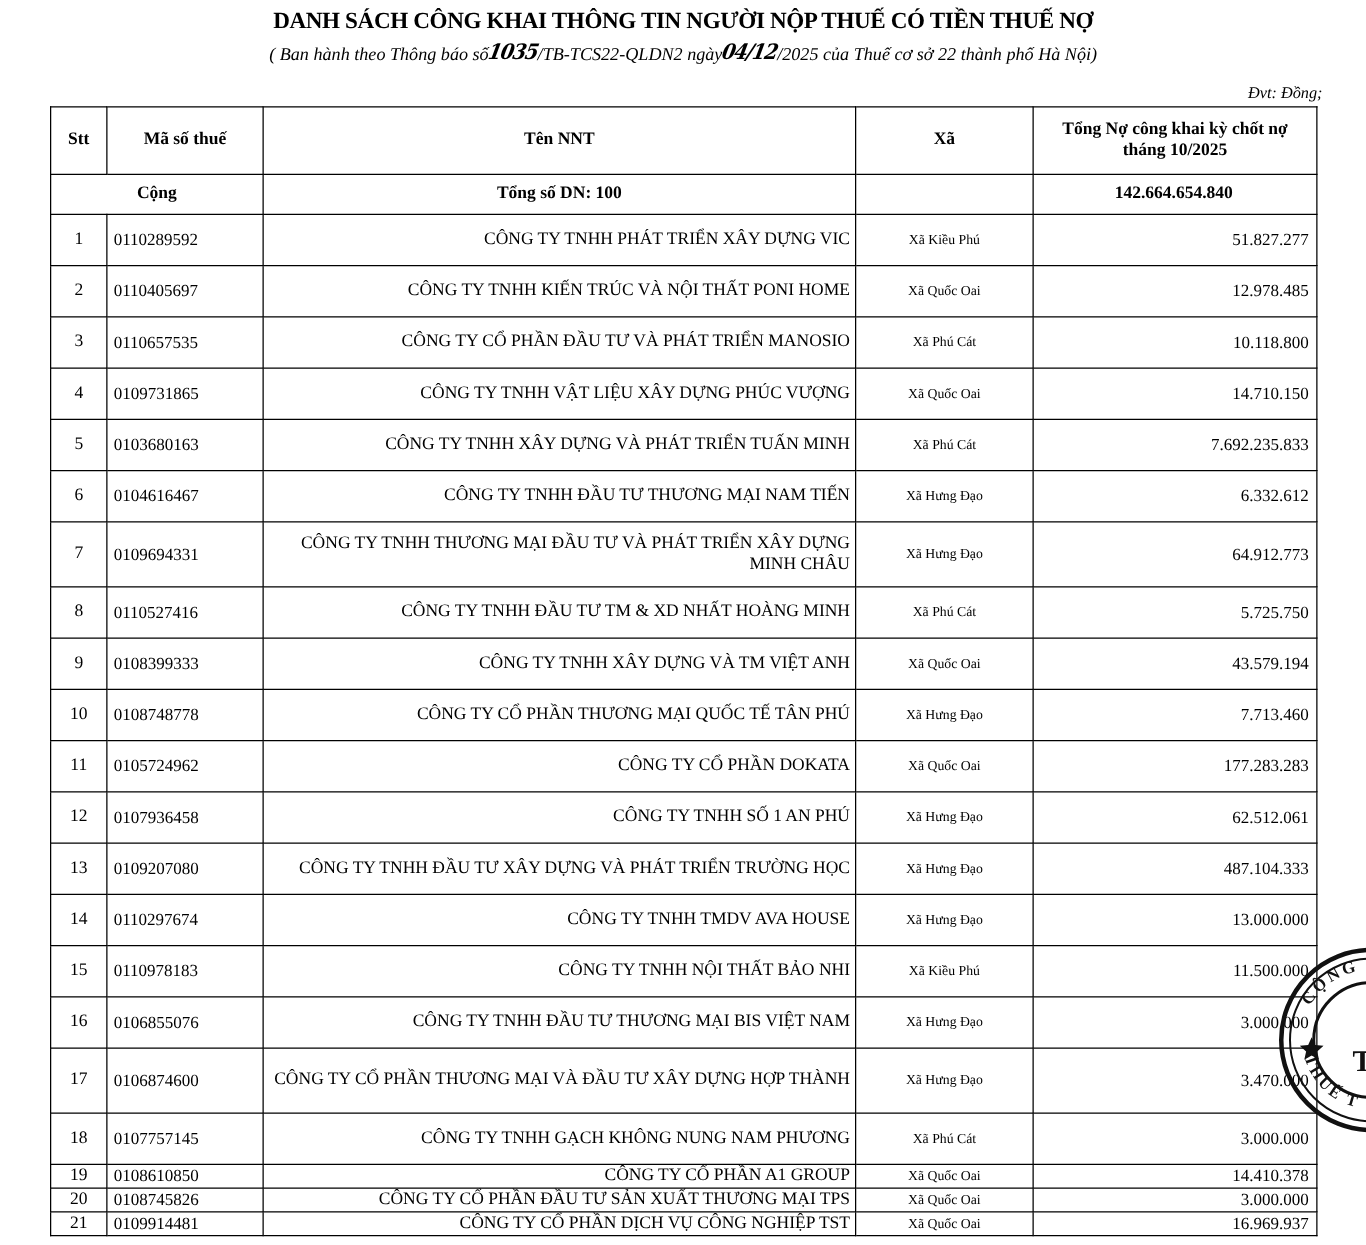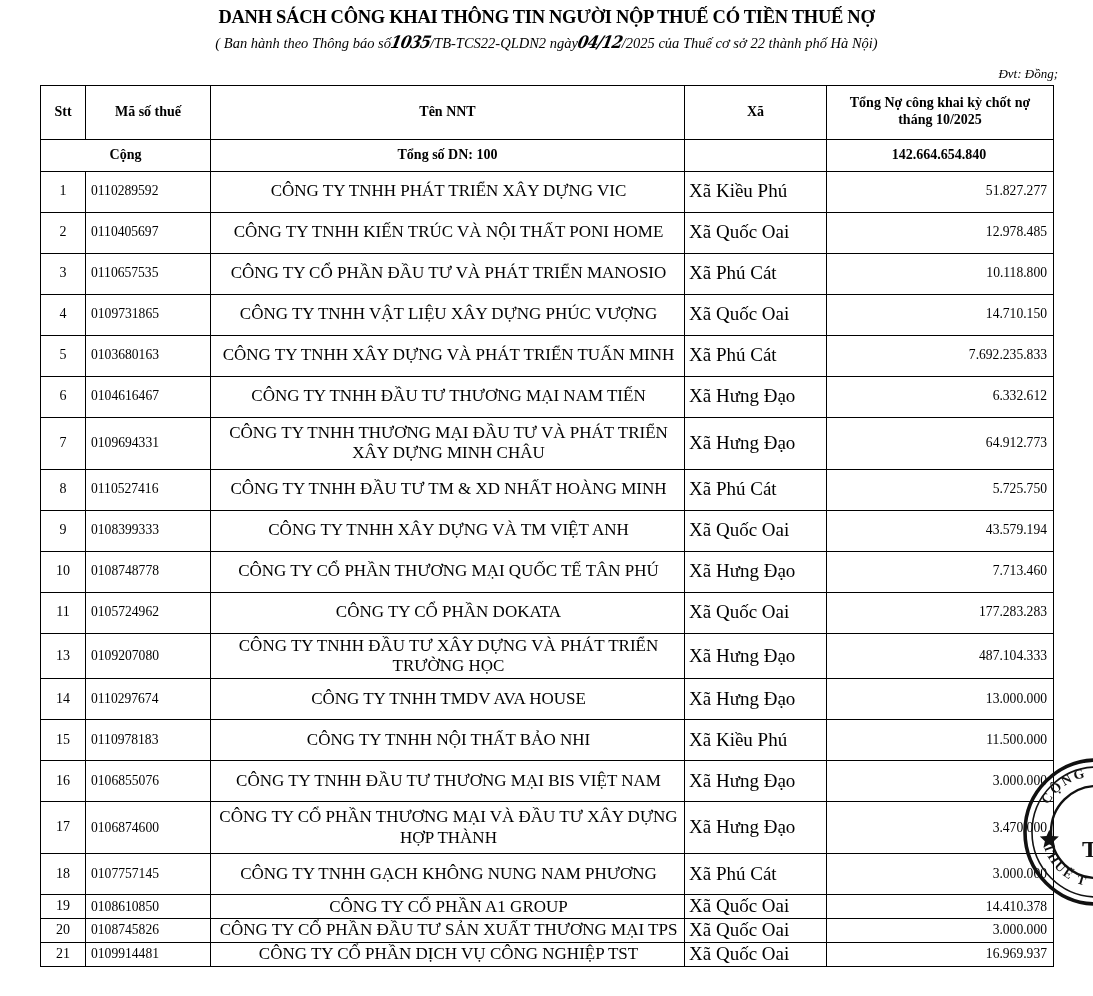--- a/index.html
+++ b/index.html
@@ -110,27 +110,27 @@
   tbody.body-rows td.cell-stt {
     text-align: center;
     font-size: 14px;
   }
   tbody.body-rows td.cell-mst {
     text-align: left;
     padding-left: 5px !important;
     font-size: 13.6px;
   }
   tbody.body-rows td.cell-name {
+    text-align: right;
+    padding-left: 6px !important;
+    font-size: 14px;
+  }
+  tbody.body-rows td.cell-xa {
     text-align: center;
-    padding-left: 6px !important;
-    font-size: 17px;
-  }
-  tbody.body-rows td.cell-xa {
-    text-align: left;
-    font-size: 19px;
+    font-size: 11px;
     margin-top: 25px;
   }
   tbody.body-rows td.cell-amt {
     text-align: right;
     padding-right: 6px !important;
     font-size: 13.6px;
   }
 
   tr.r-tall td  { height: 41px; }
   tr.r-tall2 td { height: 52px; }
@@ -259,20 +259,27 @@
           <td class="cell-amt">7.713.460</td>
         </tr>
         <tr class="r-tall">
           <td class="cell-stt">11</td>
           <td class="cell-mst">0105724962</td>
           <td class="cell-name">CÔNG TY CỔ PHẦN DOKATA</td>
           <td class="cell-xa">Xã Quốc Oai</td>
           <td class="cell-amt">177.283.283</td>
         </tr>
         <tr class="r-tall">
+          <td class="cell-stt">12</td>
+          <td class="cell-mst">0107936458</td>
+          <td class="cell-name">CÔNG TY TNHH SỐ 1 AN PHÚ</td>
+          <td class="cell-xa">Xã Hưng Đạo</td>
+          <td class="cell-amt">62.512.061</td>
+        </tr>
+        <tr class="r-tall">
           <td class="cell-stt">13</td>
           <td class="cell-mst">0109207080</td>
           <td class="cell-name">CÔNG TY TNHH ĐẦU TƯ XÂY DỰNG VÀ PHÁT TRIỂN TRƯỜNG HỌC</td>
           <td class="cell-xa">Xã Hưng Đạo</td>
           <td class="cell-amt">487.104.333</td>
         </tr>
         <tr class="r-tall">
           <td class="cell-stt">14</td>
           <td class="cell-mst">0110297674</td>
           <td class="cell-name">CÔNG TY TNHH  TMDV AVA HOUSE</td>

